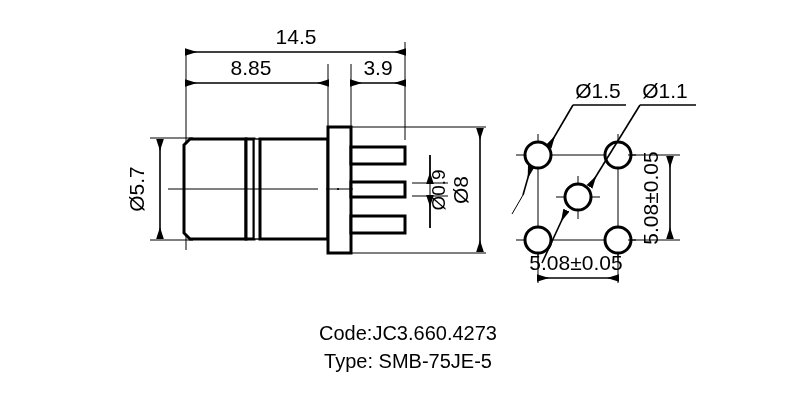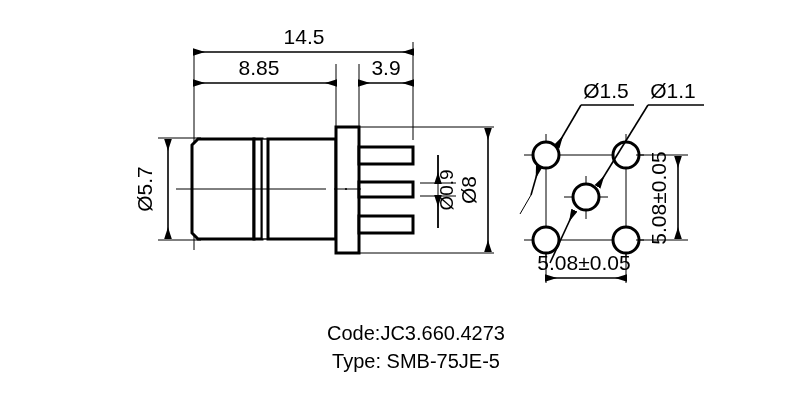--- a/index.html
+++ b/index.html
@@ -10,21 +10,21 @@
   }
   body {
     width: 800px;
     height: 400px;
     position: relative;
     overflow: hidden;
     font-family: "Liberation Sans", sans-serif;
   }
   #drawing-root {
     position: absolute;
-    left: 16px;
+    left: 8px;
     top: 0;
     width: 668px;
     height: 400px;
   }
   svg.sheet {
     display: block;
     width: 800px;
     height: 400px;
     background: #ffffff;
   }

